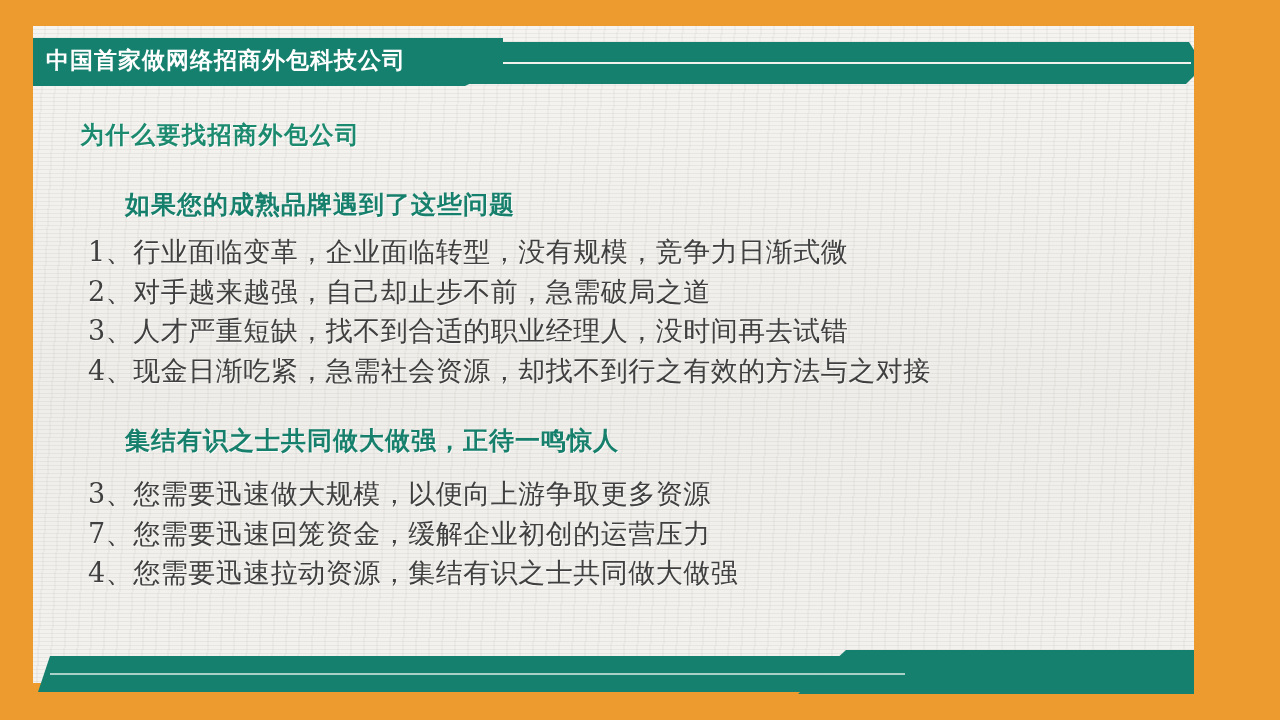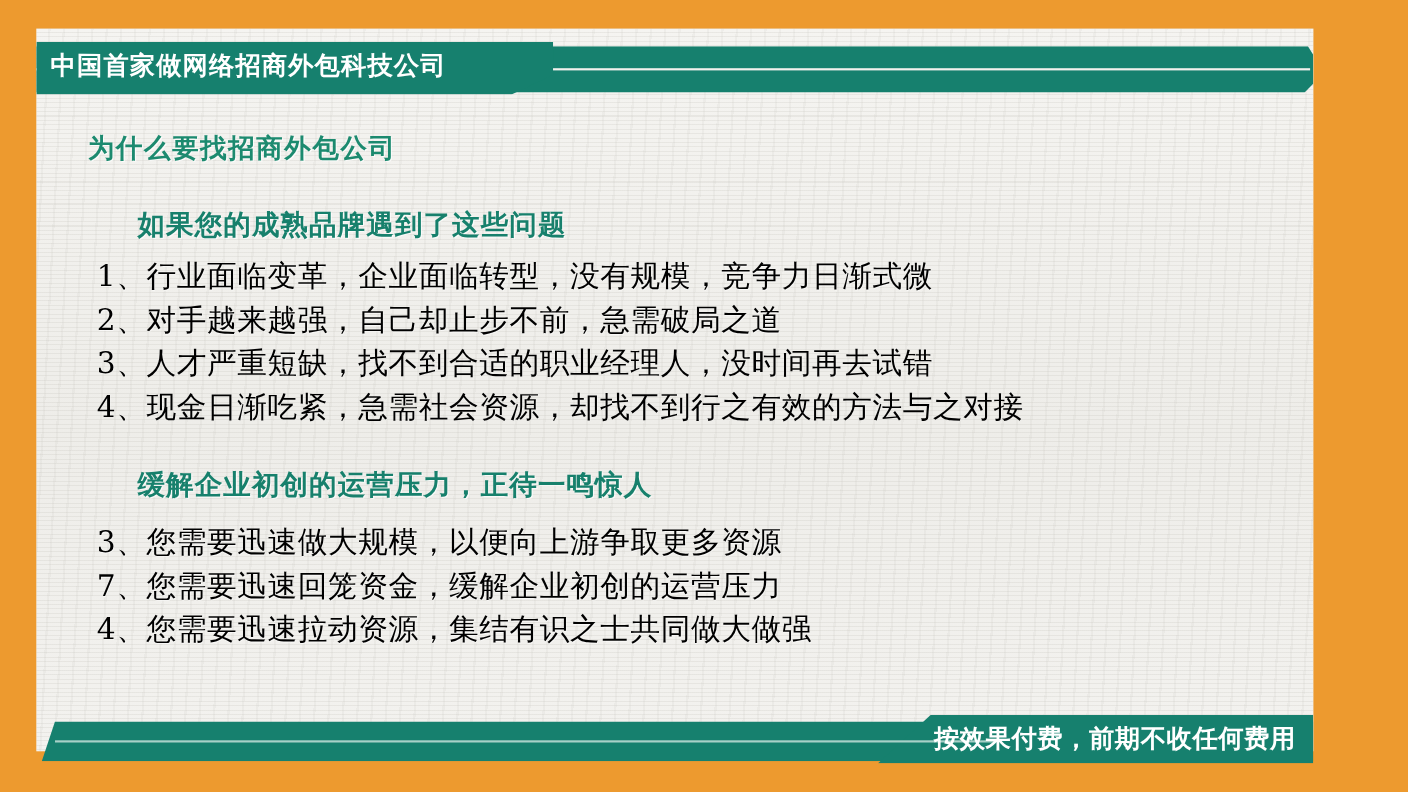--- a/index.html
+++ b/index.html
@@ -122,21 +122,21 @@
 
   
   .list {
     position: absolute;
     left: 88px;
   }
   .list.l1 { top: 232px; }
   .list.l2 { top: 474px; }
 
   .list-item {
-    color: #000000;
+    color: #404040;
     font-size: 27px;
     line-height: 39.5px;
     letter-spacing: 0.5px;
     white-space: nowrap;
     font-family: "DejaVu Serif", "Liberation Serif", serif;
     text-shadow: 0.5px 0.5px 0 rgba(255,255,255,0.6);
   }
 
   
   .botband-wrap {
@@ -203,27 +203,26 @@
   <div class="title">为什么要找招商外包公司</div>
 
   <div class="subhead sh1">如果您的成熟品牌遇到了这些问题</div>
   <div class="list l1">
     <div class="list-item">1、行业面临变革，企业面临转型，没有规模，竞争力日渐式微</div>
     <div class="list-item">2、对手越来越强，自己却止步不前，急需破局之道</div>
     <div class="list-item">3、人才严重短缺，找不到合适的职业经理人，没时间再去试错</div>
     <div class="list-item">4、现金日渐吃紧，急需社会资源，却找不到行之有效的方法与之对接</div>
   </div>
 
-  <div class="subhead sh2">缓解企业初创的运营压力，正待一鸣惊人</div>
+  <div class="subhead sh2">集结有识之士共同做大做强，正待一鸣惊人</div>
   <div class="list l2">
     <div class="list-item">3、您需要迅速做大规模，以便向上游争取更多资源</div>
     <div class="list-item">7、您需要迅速回笼资金，缓解企业初创的运营压力</div>
     <div class="list-item">4、您需要迅速拉动资源，集结有识之士共同做大做强</div>
   </div>
 
   <div class="botband-wrap">
     <div class="botband-left"></div>
     <div class="botband-right"></div>
     <div class="botband-hairline"></div>
-    <div class="botband-text">按效果付费，前期不收任何费用</div>
   </div>
 
 </div>
 
 </body></html>

